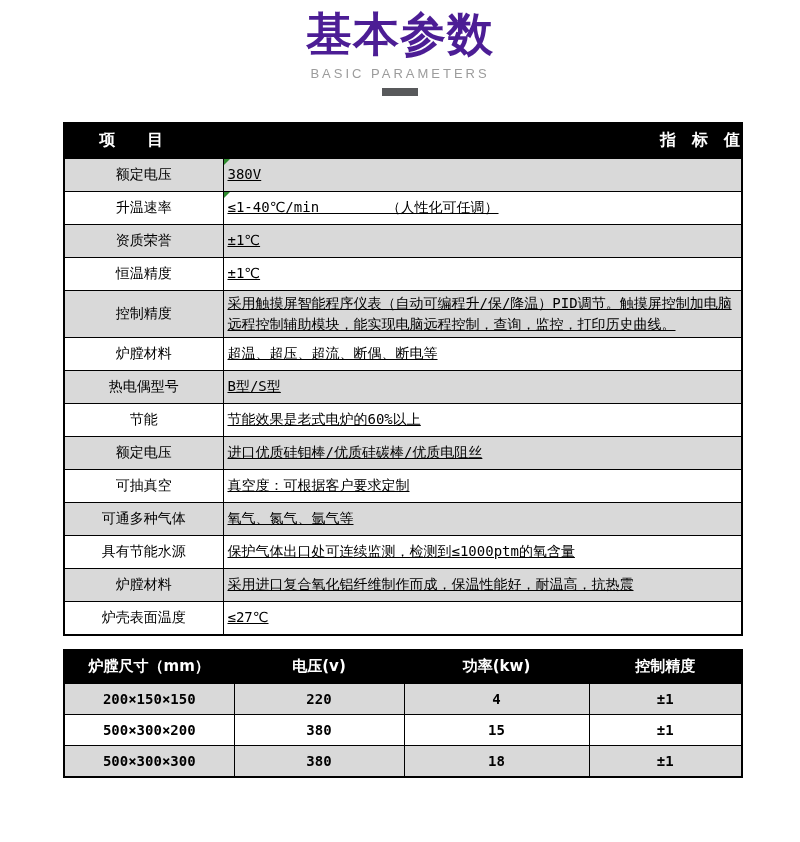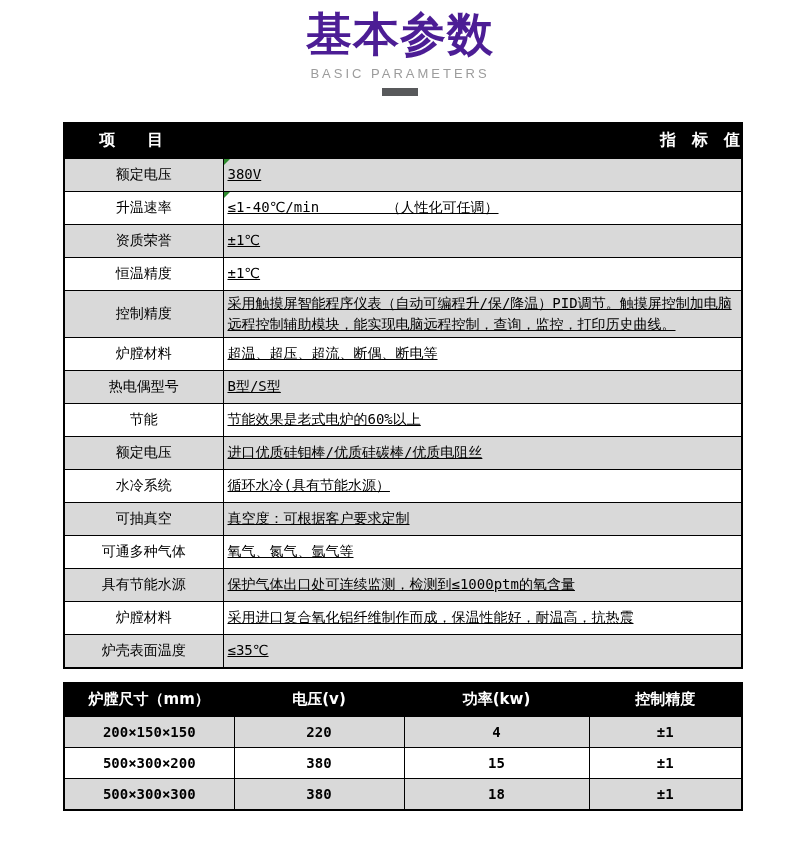--- a/index.html
+++ b/index.html
@@ -139,42 +139,38 @@
       </tr>
       <tr>
         <td class="key">节能</td>
         <td class="val">节能效果是老式电炉的60%以上</td>
       </tr>
       <tr>
         <td class="key">额定电压</td>
         <td class="val">进口优质硅钼棒/优质硅碳棒/优质电阻丝</td>
       </tr>
       <tr>
-        <td class="key">水冷系统</td>
-        <td class="val">循环水冷(具有节能水源）</td>
-      </tr>
-      <tr>
         <td class="key">可抽真空</td>
         <td class="val">真空度：可根据客户要求定制</td>
       </tr>
       <tr>
         <td class="key">可通多种气体</td>
         <td class="val">氧气、氮气、氩气等</td>
       </tr>
       <tr>
         <td class="key">具有节能水源</td>
         <td class="val">保护气体出口处可连续监测，检测到≤1000ptm的氧含量</td>
       </tr>
       <tr>
         <td class="key">炉膛材料</td>
         <td class="val">采用进口复合氧化铝纤维制作而成，保温性能好，耐温高，抗热震</td>
       </tr>
       <tr>
         <td class="key">炉壳表面温度</td>
-        <td class="val">≤35℃</td>
+        <td class="val">≤27℃</td>
       </tr>
     </tbody>
   </table>
 
   <table class="size-table">
     <colgroup>
         <col style="width:170px">
         <col style="width:170px">
         <col style="width:185px">
         <col style="width:153px">

